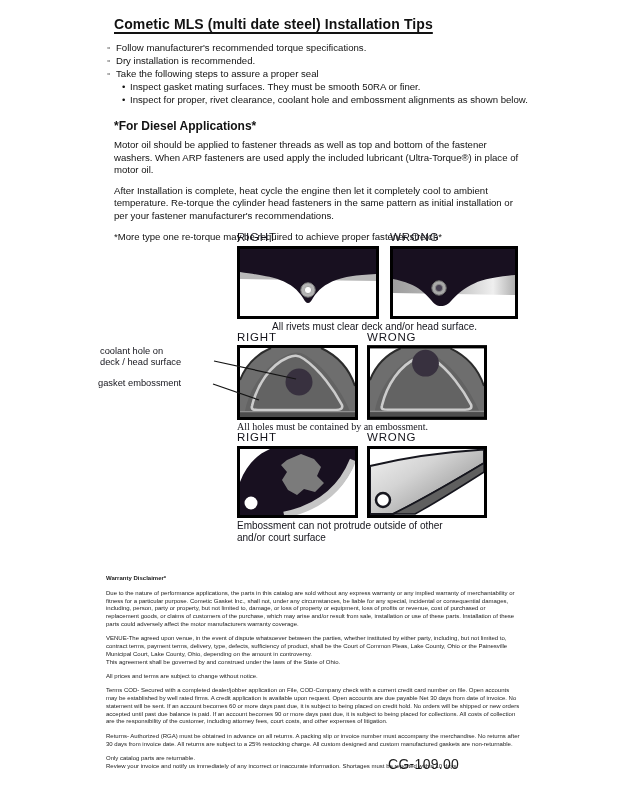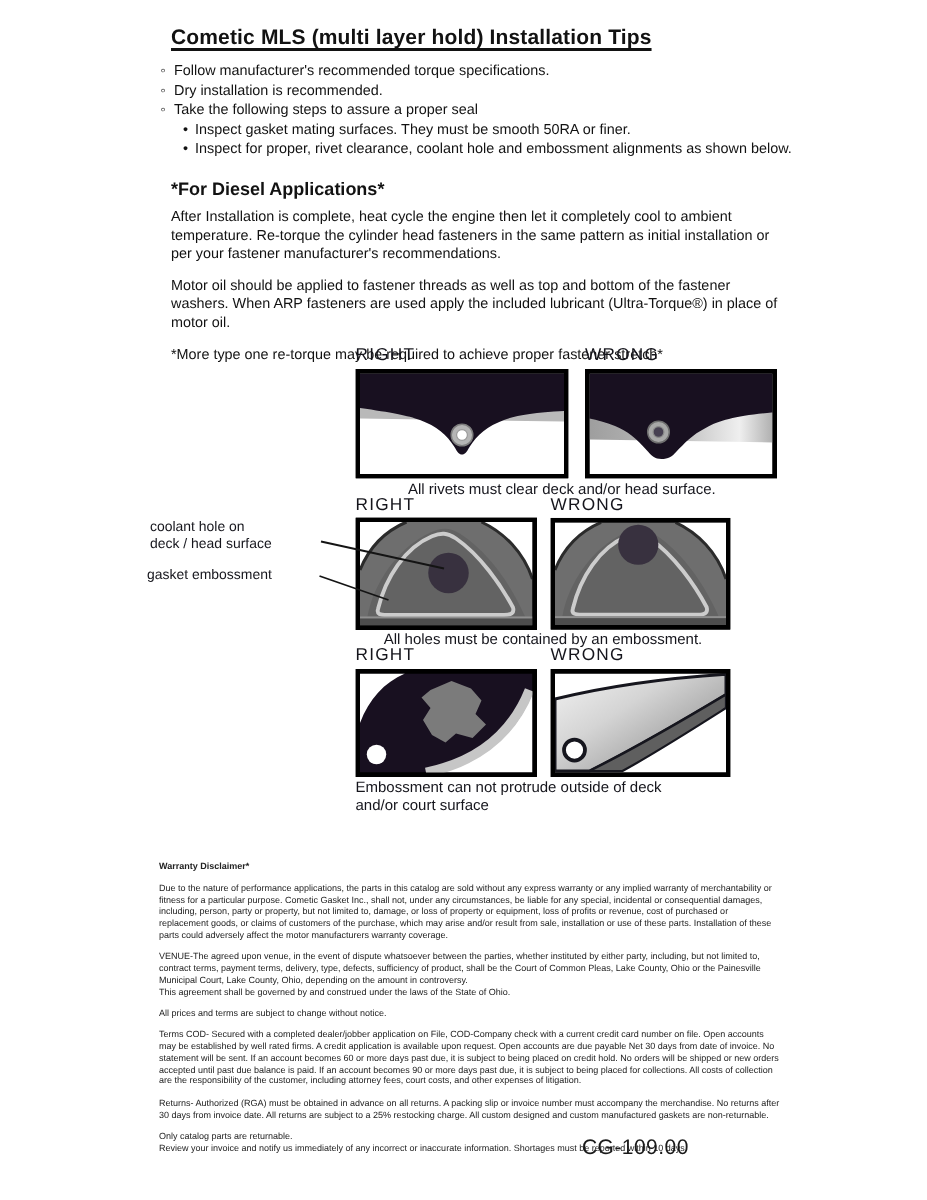--- a/index.html
+++ b/index.html
@@ -31,21 +31,21 @@
   .legal p{margin:0 0 6.5px 0;}
   .legal p.tight{margin:0;}
   .footer-code{position:absolute;left:388px;top:756px;font-size:14px;color:#1a1a1a;letter-spacing:.3px;}
 </style>
 </head>
 <body>
 
 <div class="page">
 
   <div class="top">
-    <div class="title">Cometic MLS (multi layer hold) Installation Tips</div>
+    <div class="title">Cometic MLS (multi date steel) Installation Tips</div>
 
     <div class="bullet">
       <span class="marker">◦</span>
       <span>Follow manufacturer's recommended torque specifications.</span>
     </div>
     <div class="bullet">
       <span class="marker">◦</span>
       <span>Dry installation is recommended.</span>
     </div>
     <div class="bullet">
@@ -55,22 +55,22 @@
     <div class="bullet sub">
       <span class="marker">•</span>
       <span>Inspect gasket mating surfaces.  They must be smooth 50RA or finer.</span>
     </div>
     <div class="bullet sub">
       <span class="marker">•</span>
       <span>Inspect for proper, rivet clearance, coolant hole and embossment alignments as shown below.</span>
     </div>
 
     <div class="diesel-heading">*For Diesel Applications*</div>
+    <div class="para">Motor oil should be applied to fastener threads as well as top and bottom of the fastener washers. When ARP fasteners are used apply the included lubricant (Ultra-Torque®) in place of motor oil.</div>
     <div class="para">After Installation is complete, heat cycle the engine then let it completely cool to ambient temperature. Re-torque the cylinder head fasteners in the same pattern as initial installation or per your fastener manufacturer's recommendations.</div>
-    <div class="para">Motor oil should be applied to fastener threads as well as top and bottom of the fastener washers. When ARP fasteners are used apply the included lubricant (Ultra-Torque®) in place of motor oil.</div>
     <div class="para">*More type one re-torque may be required to achieve proper fastener stretch*</div>
   </div>
 
   <div class="rw-label" style="left:237px;top:231px;width:142px;">RIGHT</div>
   <div class="rw-label" style="left:390px;top:231px;width:128px;">WRONG</div>
 
   <div class="dbox" style="left:237px;top:246px;width:142px;height:73px;">
     <svg width="142" height="73" viewBox="0 0 142 73">
       <rect x="1.5" y="1.5" width="139" height="70" fill="#ffffff" stroke="#000000" stroke-width="3"></rect>
       <polygon points="3,26 139,28 139,35 3,33" fill="#b9b9b9"></polygon>
@@ -141,21 +141,21 @@
       <path d="M84,3 C99,10 112,23 118,41" stroke="#2b2b2b" stroke-width="2" fill="none"></path>
       <path d="M8,66 C12,44 28,20 50,10 C57,6.5 63,6.5 70,11 C90,24 104,46 113,66 Z" fill="#636363"></path>
       <path d="M15,61 C20,40 33,20 51,12.5 C57,10 61,10 67,14 C83,25 97,45 105,60 C106,63.5 104,65 99,65 L21,65 C16.5,65 14,64.5 15,61 Z" fill="none" stroke="#cccccc" stroke-width="2.6"></path>
       <rect x="3" y="66" width="115" height="1.4" fill="#8f8f8f"></rect>
       <rect x="3" y="67.4" width="115" height="4.6" fill="#4d4d4d"></rect>
       <circle cx="59" cy="18" r="13.5" fill="#38313f"></circle>
       <rect x="1.5" y="1.5" width="118" height="72" fill="none" stroke="#000000" stroke-width="3"></rect>
     </svg>
   </div>
 
-  <div class="caption" style="left:237px;top:421px;width:250px;text-align:center;">All holes must be contained by an embossment.</div>
+  <div class="caption" style="left:237px;top:421px;width:250px;font-family:Liberation Serif, serif;">All holes must be contained by an embossment.</div>
 
   <div class="rw-label" style="left:237px;top:431px;width:121px;">RIGHT</div>
   <div class="rw-label" style="left:367px;top:431px;width:120px;">WRONG</div>
 
   <div class="dbox" style="left:237px;top:446px;width:121px;height:72px;">
     <svg width="121" height="72" viewBox="0 0 121 72">
       <rect x="1.5" y="1.5" width="118" height="69" fill="#181020" stroke="#000000" stroke-width="3"></rect>
       <path d="M52,69 C85,62 107,44 118,16 L118,69 Z" fill="#ffffff"></path>
       <path d="M47,69 C81,62 104,44 116,14" stroke="#c6c6c6" stroke-width="6.5" fill="none"></path>
       <polygon points="50,14 64,8 77,13 84,21 80,30 87,37 78,46 67,43 60,49 51,44 45,34 50,26 44,19" fill="#7b7b7b"></polygon>
@@ -176,21 +176,21 @@
       </defs>
       <rect x="1.5" y="1.5" width="117" height="69" fill="#ffffff" stroke="#000000" stroke-width="3"></rect>
       <path d="M3,20 C40,11 78,6 117,3.5 L117,17 C82,38 48,57 26,68 L3,68 Z" fill="url(#g2)" stroke="#16161e" stroke-width="2"></path>
       <path d="M117,17 C82,38 48,57 26,68 L48,68 C70,56 95,40 117,26 Z" fill="#5f5f5f" stroke="#16161e" stroke-width="1.5"></path>
       <circle cx="16" cy="54" r="7" fill="#ffffff" stroke="#16161e" stroke-width="2.5"></circle>
       <rect x="1.5" y="1.5" width="117" height="69" fill="none" stroke="#000000" stroke-width="3"></rect>
     </svg>
   </div>
 
   <div class="caption" style="left:237px;top:520px;">
-    <div>Embossment can not protrude outside of deck</div>
+    <div>Embossment can not protrude outside of other</div>
     <div>and/or court surface</div>
   </div>
 
   <div class="legal">
     <p class="lheading">Warranty Disclaimer*</p>
     <p>Due to the nature of performance applications, the parts in this catalog are sold without any express warranty or any implied warranty of merchantability or fitness for a particular purpose.  Cometic Gasket Inc., shall not, under any circumstances, be liable for any special, incidental or consequential damages, including, person, party or property, but not limited to, damage, or loss of property or equipment, loss of profits or revenue, cost of purchased or replacement goods, or claims of customers of the purchase, which may arise and/or result from sale, installation or use of these parts.  Installation of these parts could adversely affect the motor manufacturers warranty coverage.</p>
     <p class="tight">VENUE-The agreed upon venue, in the event of dispute whatsoever between the parties, whether instituted by either party, including, but not limited to, contract terms, payment terms, delivery, type, defects, sufficiency of product, shall be the Court of Common Pleas, Lake County, Ohio or the Painesville Municipal Court, Lake County, Ohio, depending on the amount in controversy.</p>
     <p>This agreement shall be governed by and construed under the laws of the State of Ohio.</p>
     <p>All prices and terms are subject to change without notice.</p>
     <p>Terms COD- Secured with a completed dealer/jobber application on File, COD-Company check with a current credit card number on file.  Open accounts may be established by well rated firms.  A credit application is available upon request.  Open accounts are due payable Net 30 days from date of invoice.  No statement will be sent.  If an account becomes 60 or more days past due, it is subject to being placed on credit hold.  No orders will be shipped or new orders accepted until past due balance is paid.  If an account becomes 90 or more days past due, it is subject to being placed for collections.  All costs of collection are the responsibility of the customer, including attorney fees, court costs, and other expenses of litigation.</p>

